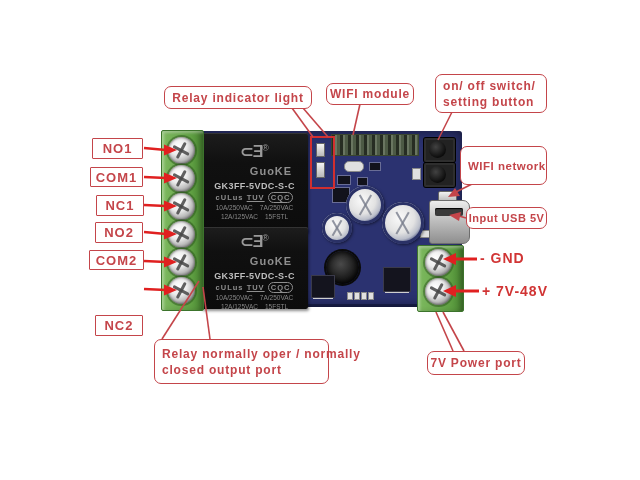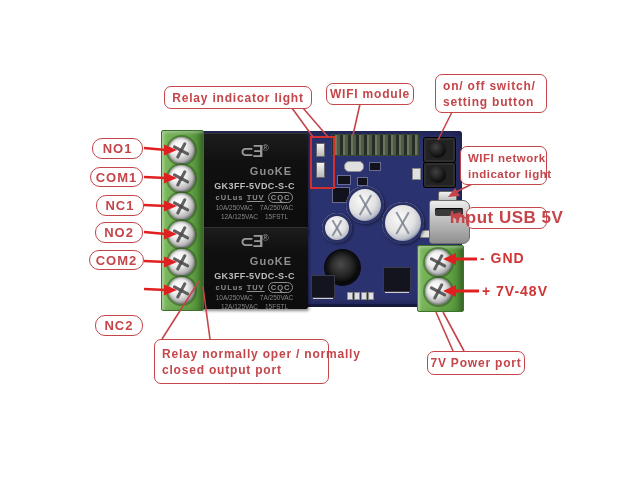--- a/index.html
+++ b/index.html
@@ -59,21 +59,21 @@
   .smd-w{background:#e0e0e0;border:1px solid #8a8a8a;}
   .smd-d{background:#12121c;box-shadow:0 0 0 1px rgba(220,220,220,.35);}
   .trans{background:#14141e;box-shadow:0 0 0 1px #3a3a4a, 0 3px 0 -1px #cfcfcf;}
 
   
   .callout{background:#fff;border:1.6px solid #c4454a;border-radius:7px;color:#c4454a;
            font-weight:bold;font-size:12px;letter-spacing:.8px;
            display:flex;flex-direction:column;justify-content:center;align-items:flex-start;
            padding:2px 7px;line-height:16px;white-space:nowrap;box-sizing:border-box;}
   .callout.center{align-items:center;}
-  .tlabel{background:#fff;border:1.6px solid #c4454a;border-radius:10px;color:#c4454a;
+  .tlabel{background:#fff;border:1.6px solid #c4454a;border-radius:1px;color:#c4454a;
           font-weight:bold;font-size:13px;letter-spacing:1px;display:flex;align-items:center;justify-content:center;
           box-sizing:border-box;}
   .redtext{color:#d13434;font-weight:bold;font-size:14px;letter-spacing:1px;white-space:nowrap;}
 </style>
 </head>
 <body>
 
 <div id="stage">
 
   <div class="abs pcb" style="left:196px;top:131px;width:266px;height:176px;"></div>
@@ -215,24 +215,23 @@
     <span>Relay indicator light</span>
   </div>
 
   <div class="abs callout" style="left:435px;top:74px;width:112px;height:39px;">
     <span>on/ off switch/</span>
     <span>setting button</span>
   </div>
 
   <div class="abs callout" style="left:460px;top:146px;width:87px;height:39px;font-size:11.5px;letter-spacing:.5px;">
     <span>WIFI network</span>
-    <span>indicator light</span>
-  </div>
-
-  <div class="abs callout center" style="left:466px;top:207px;width:81px;height:22px;font-size:17px;letter-spacing:.5px;">
+  </div>
+
+  <div class="abs callout center" style="left:466px;top:207px;width:81px;height:22px;font-size:11px;letter-spacing:.5px;">
     <span>Input USB 5V</span>
   </div>
 
   <div class="abs callout center" style="left:427px;top:351px;width:98px;height:24px;">
     <span>7V Power port</span>
   </div>
 
   <div class="abs callout" style="left:154px;top:339px;width:175px;height:45px;">
     <span>Relay normally oper / normally</span>
     <span>closed output port</span>

